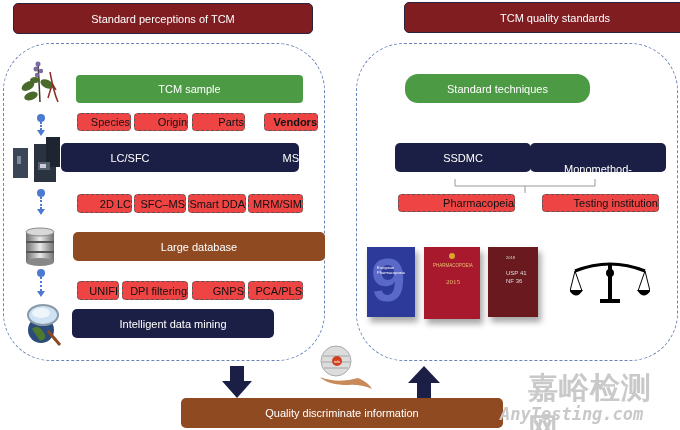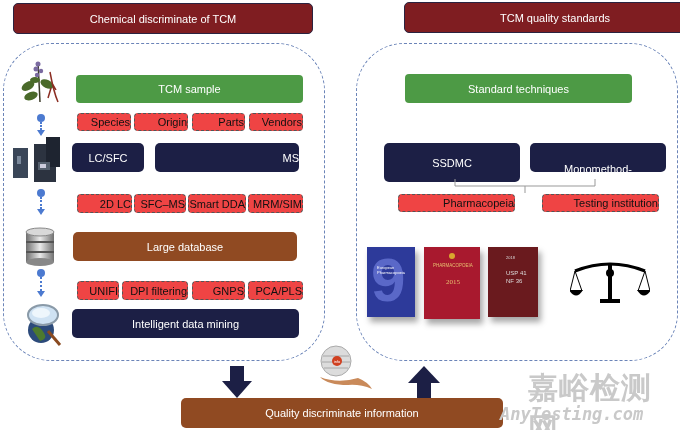--- a/index.html
+++ b/index.html
@@ -14,21 +14,21 @@
   .dotline{width:0;border-left:2.5px dotted #4c7ad0;}
   .dot{width:8px;height:8px;border-radius:50%;background:#4c7ad0;}
   .arrowhead{width:0;height:0;border-left:4px solid transparent;border-right:4px solid transparent;border-top:6px solid #4c7ad0;}
   .watermark-cn{color:#c9c9c9;font-size:30px;font-weight:bold;letter-spacing:1px;}
   .watermark-en{color:#c9c9c9;font-size:17px;font-style:italic;font-weight:bold;font-family:"DejaVu Sans Mono",monospace;}
 </style>
 </head>
 <body>
 
 <div class="abs header" style="left:13px;top:3px;width:298px;height:29px;">
-    <span>Chemical discriminate of TCM</span>
+    <span>Standard perceptions of TCM</span>
   </div>
 
 <div class="abs dashed-panel" style="left:3px;top:43px;width:320px;height:316px;"></div>
 
 <svg class="abs" style="left:18px;top:58px;" width="42" height="46">
   <path d="M20 4 L22 44" stroke="#3b3b2a" stroke-width="1.5" fill="none"></path>
   <g fill="#7a6aa0">
       <circle cx="20" cy="6" r="2.5"></circle>
       <circle cx="18" cy="11" r="2.5"></circle>
       <circle cx="23" cy="13" r="2.2"></circle>
@@ -93,76 +93,76 @@
 
 <div class="abs tag" style="left:77px;top:113px;width:52px;height:16px;">
     <span>Species</span>
   </div>
 <div class="abs tag" style="left:134px;top:113px;width:52px;height:16px;">
     <span>Origin</span>
   </div>
 <div class="abs tag" style="left:192px;top:113px;width:51px;height:16px;">
     <span>Parts</span>
   </div>
-<div class="abs tag" style="left:249px;top:113px;width:52px;height:16px;">
+<div class="abs tag" style="left:264px;top:113px;width:52px;height:16px;font-weight:bold;">
     <span>Vendors</span>
   </div>
 
-<div class="abs navy" style="left:72px;top:143px;width:72px;height:29px;">
+<div class="abs navy" style="left:61px;top:143px;width:72px;height:29px;padding-left:33px;">
     <span>LC/SFC</span>
   </div>
 <div class="abs navy" style="left:155px;top:143px;width:144px;height:29px;justify-content:flex-end;">
     <span>MS</span>
   </div>
 
 <div class="abs tag" style="left:77px;top:194px;width:53px;height:17px;">
     <span>2D LC</span>
   </div>
 <div class="abs tag" style="left:134px;top:194px;width:50px;height:17px;">
     <span>SFC–MS</span>
   </div>
 <div class="abs tag" style="left:188px;top:194px;width:56px;height:17px;">
     <span>Smart DDA</span>
   </div>
 <div class="abs tag" style="left:248px;top:194px;width:53px;height:17px;">
     <span>MRM/SIM</span>
   </div>
 
-<div class="abs brown" style="left:73px;top:232px;width:224px;height:29px;">
+<div class="abs brown" style="left:73px;top:232px;width:252px;height:29px;">
     <span>Large database</span>
   </div>
 
 <div class="abs tag" style="left:77px;top:281px;width:40px;height:17px;">
     <span>UNIFI</span>
   </div>
 <div class="abs tag" style="left:122px;top:281px;width:64px;height:17px;">
     <span>DPI filtering</span>
   </div>
 <div class="abs tag" style="left:192px;top:281px;width:51px;height:17px;">
     <span>GNPS</span>
   </div>
 <div class="abs tag" style="left:248px;top:281px;width:53px;height:17px;">
     <span>PCA/PLS</span>
   </div>
 
-<div class="abs navy" style="left:72px;top:309px;width:227px;height:29px;">
+<div class="abs navy" style="left:72px;top:309px;width:202px;height:29px;">
     <span>Intelligent data mining</span>
   </div>
 
 <div class="abs header" style="left:368px;top:2px;width:300px;height:29px;margin-left:36px;">
     <span>TCM quality standards</span>
   </div>
 
 <div class="abs dashed-panel" style="left:356px;top:43px;width:320px;height:316px;"></div>
 
-<div class="abs green" style="left:405px;top:74px;width:227px;height:29px;">
+<div class="abs green" style="left:405px;top:74px;width:185px;height:29px;border-radius:13px;">
     <span>Standard techniques</span>
   </div>
 
-<div class="abs navy" style="left:384px;top:143px;width:136px;height:39px;">
+<div class="abs navy" style="left:395px;top:143px;width:136px;height:29px;">
     <span>SSDMC</span>
   </div>
 <div class="abs navy" style="left:530px;top:143px;width:136px;height:29px;">
     <span style="display:block;width:100px;margin-top:36px;">Monomethod-heterotrait matrix</span>
   </div>
 
 <svg class="abs" style="left:450px;top:178px;" width="150" height="16">
   <path d="M5 1 L5 8 L145 8 L145 1 M75 8 L75 15" stroke="#999" stroke-width="1" fill="none"></path>
 </svg>
 

